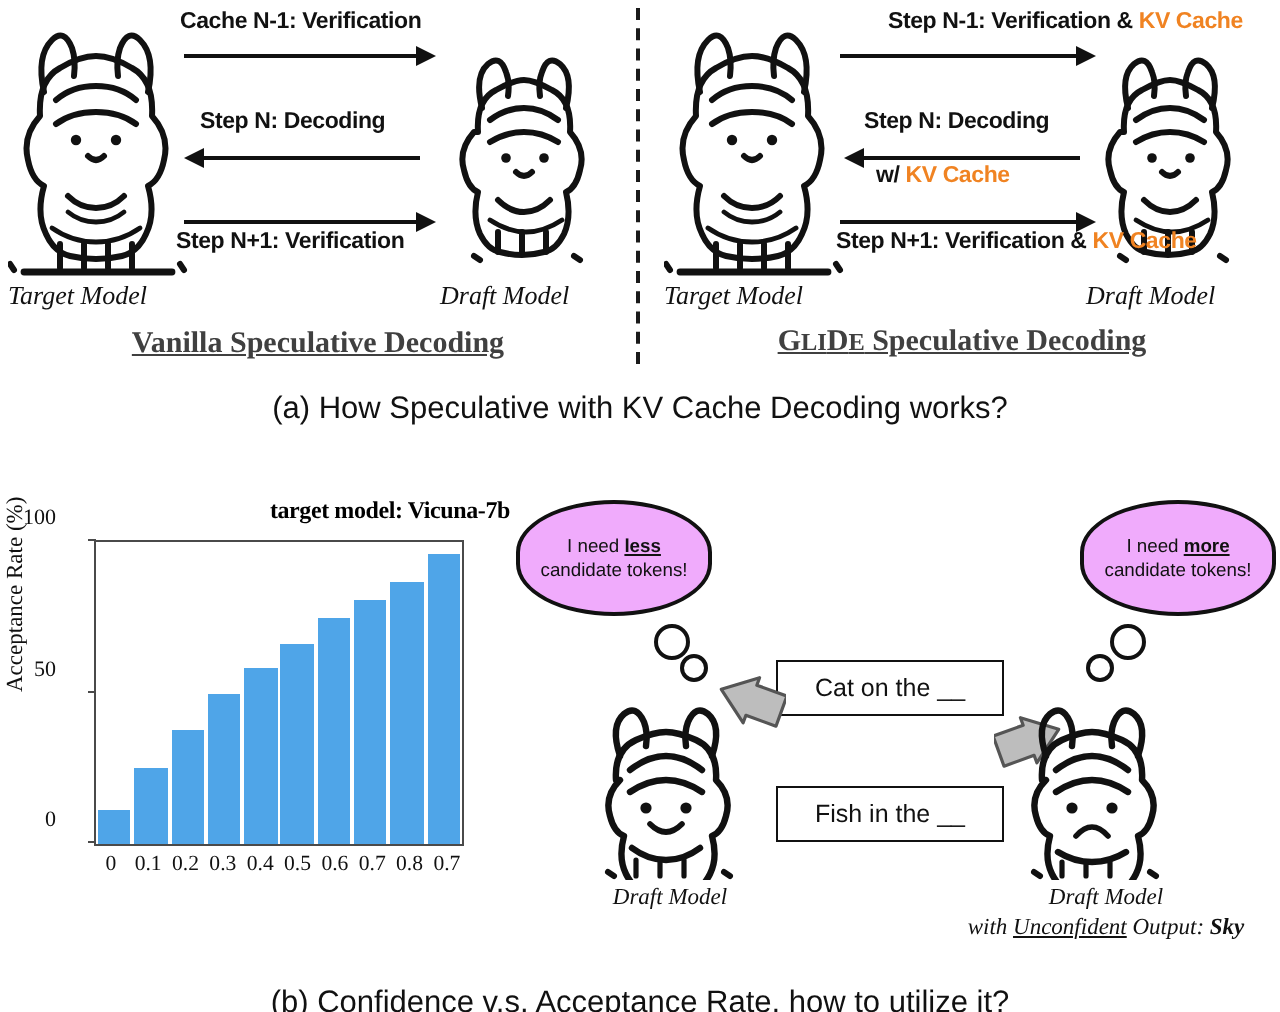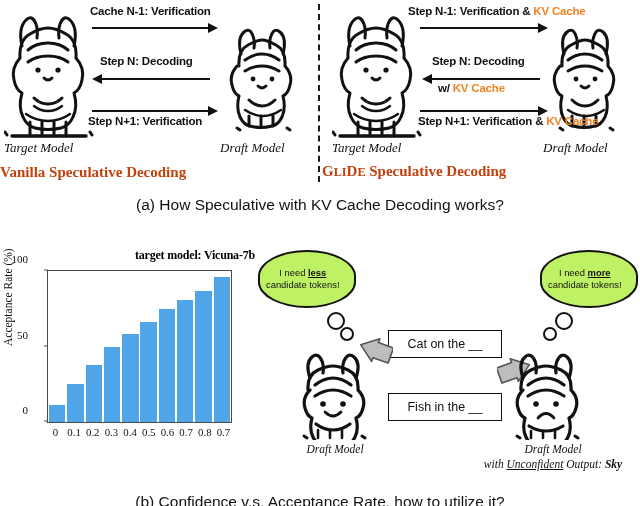--- a/index.html
+++ b/index.html
@@ -33,22 +33,23 @@
     border-right:10px solid #111;
   }
 
   
   .model-cap{
     position:absolute;font-family:"Liberation Serif",serif;
     font-style:italic;font-size:13px;white-space:nowrap;color:#111;
   }
   .panel-title{
     position:absolute;font-family:"Liberation Serif",serif;
-    font-weight:bold;font-size:15px;white-space:nowrap;color:#c2410c;
-    text-align:left;
+    font-weight:bold;font-size:15px;white-space:nowrap;color:#404040;
+    text-align:center;
+    text-decoration:underline;
   }
   .smallcap-big{font-size:15px;}
   .smallcap-sm{font-size:12.2px;}
 
   
   .subcap{
     position:absolute;width:640px;text-align:center;
     font-family:"Liberation Sans",sans-serif;font-size:15.5px;color:#111;
   }
 
@@ -87,21 +88,21 @@
   }
   #xticks span{width:9.1%;text-align:center;}
   #xlabel{
     position:absolute;left:24px;top:199px;width:230px;text-align:center;
     font-family:"Liberation Serif",serif;font-size:12px;color:#111;
   }
 
   
   .bubble{
     position:absolute;border:2px solid #111;border-radius:50%/45%;
-    background:#bef264;display:flex;align-items:center;justify-content:flex-start;
+    background:#f0abfc;display:flex;align-items:center;justify-content:center;
     text-align:center;font-family:"Liberation Sans",sans-serif;font-size:9.4px;
     line-height:1.25;color:#111;padding:4px 6px;box-sizing:border-box;
   }
   .bubble u{text-decoration:underline;font-weight:700;}
   .bub-dot{position:absolute;border:2px solid #111;border-radius:50%;background:#fff;}
 
   
   .prompt-box{
     position:absolute;border:1.8px solid #111;background:#fff;
     font-family:"Liberation Sans",sans-serif;font-size:12.5px;color:#111;
@@ -215,21 +216,21 @@
     <circle cx="28" cy="55" r="2.4" fill="#111" stroke="none"></circle>
     <circle cx="47" cy="55" r="2.4" fill="#111" stroke="none"></circle>
     <path d="M33 62 q4 4 8 0"></path>
     <path d="M24 76 q6 6 13 6 q7 0 13 -6"></path>
     <path d="M20 86 q9 6 18 6 q9 0 18 -6" stroke-width="2.4"></path>
     <path d="M24 92 v10 M36 92 v10 M48 92 v10"></path>
     <path d="M12 104 l3 2 M62 104 l3 2" stroke-width="3"></path>
   </g>
 </svg>
 
-<div class="arrow-label" style="left:408px;top:5px;"><span>Step N-1: Verification &amp; </span><span class="kv">KV Cache</span></div>
+<div class="arrow-label" style="left:444px;top:5px;"><span>Step N-1: Verification &amp; </span><span class="kv">KV Cache</span></div>
 <div class="arrow-line" style="left:420px;top:27px;width:120px;"></div>
 <div class="arrow-head right" style="left:538px;top:23px;"></div>
 
 <div class="arrow-label" style="left:432px;top:55px;"><span>Step N: Decoding</span></div>
 <div class="arrow-line" style="left:430px;top:78px;width:110px;"></div>
 <div class="arrow-head left" style="left:422px;top:74px;"></div>
 <div class="arrow-label" style="left:438px;top:82px;"><span>w/ </span><span class="kv">KV Cache</span></div>
 
 <div class="arrow-line" style="left:420px;top:110px;width:120px;"></div>
 <div class="arrow-head right" style="left:538px;top:106px;"></div>

